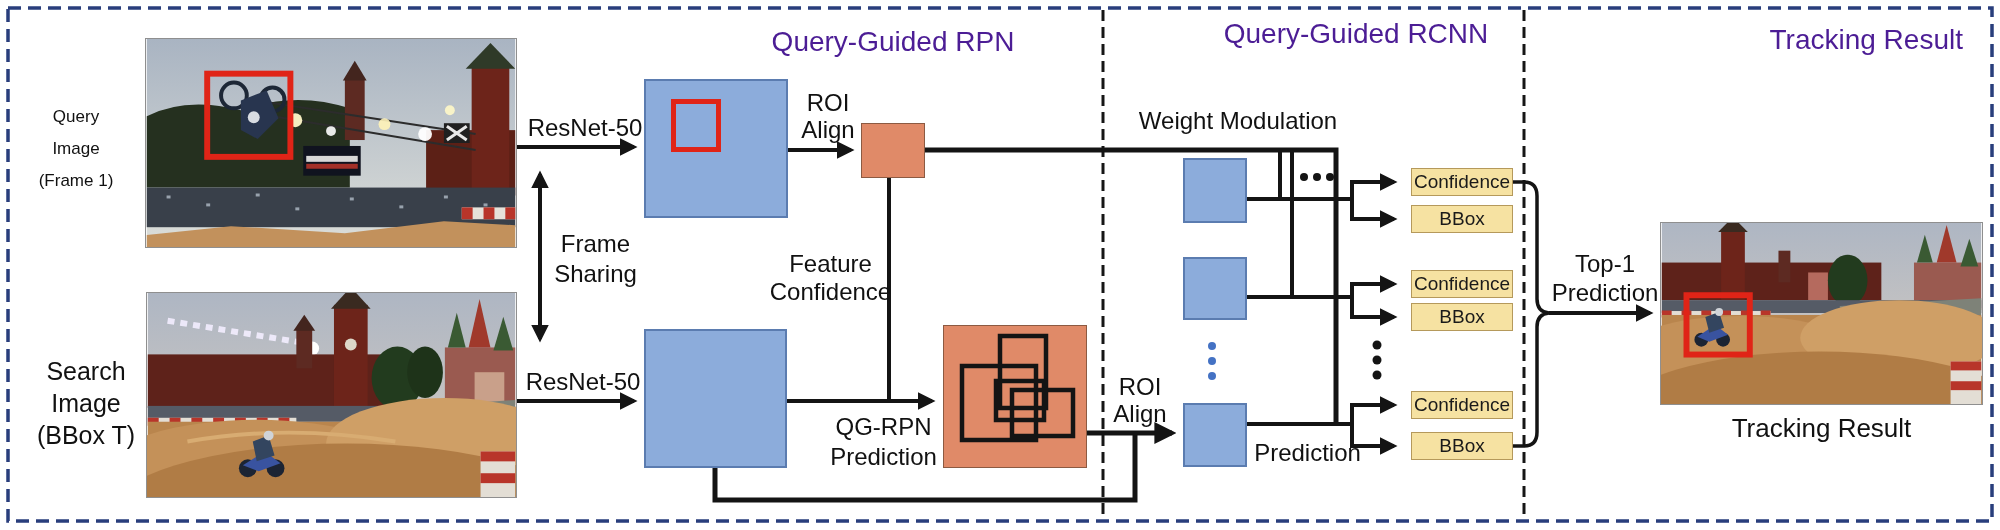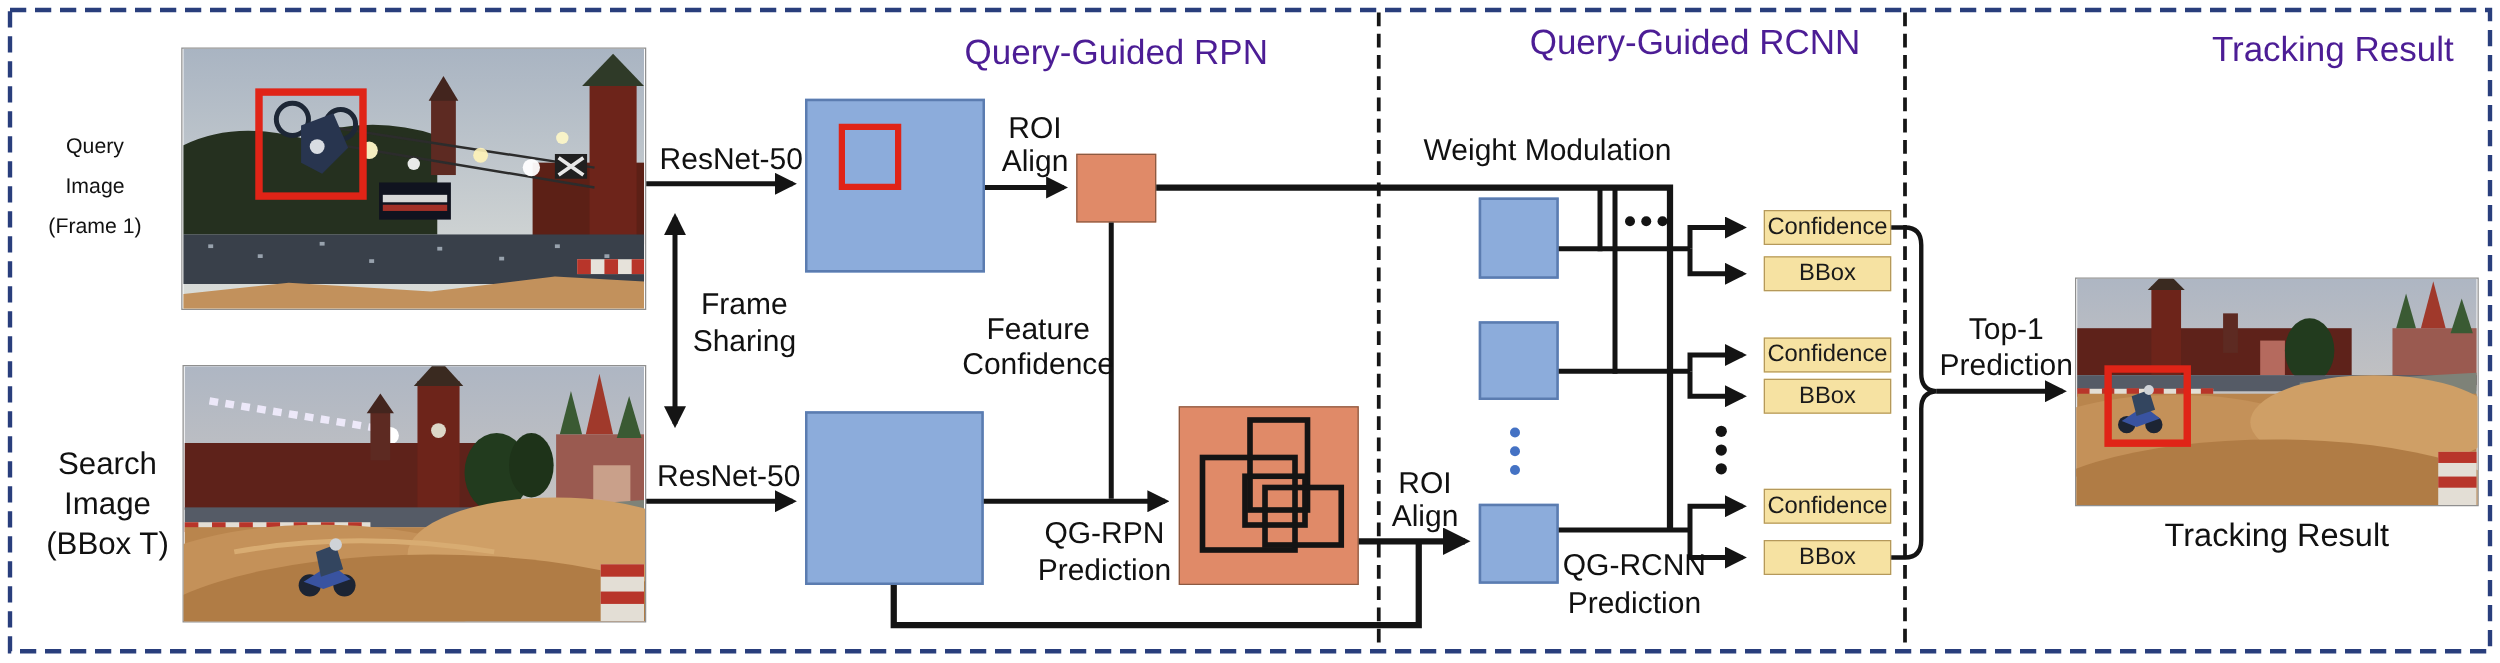--- a/index.html
+++ b/index.html
@@ -330,21 +330,20 @@
     <span>Align</span>
   </div>
 
   <div class="title" style="left:1206px;top:18px;width:300px;">
     <span>Query-Guided RCNN</span>
   </div>
   <div class="lbl" style="left:1136px;top:108px;width:204px;line-height:26px;">
     <span>Weight Modulation</span>
   </div>
   <div class="lbl" style="left:1225px;top:438px;width:165px;line-height:30px;">
-    <span>QG-RCNN</span>
     <span>Prediction</span>
   </div>
 
   <div class="title" style="left:1660px;top:23px;width:303px;text-align:right;line-height:33px;">
     <span style="display:block;">Tracking Result</span>
   </div>
   <div class="lbl" style="left:1540px;top:249px;width:130px;line-height:29px;">
     <span>Top-1</span>
     <span>Prediction</span>
   </div>

